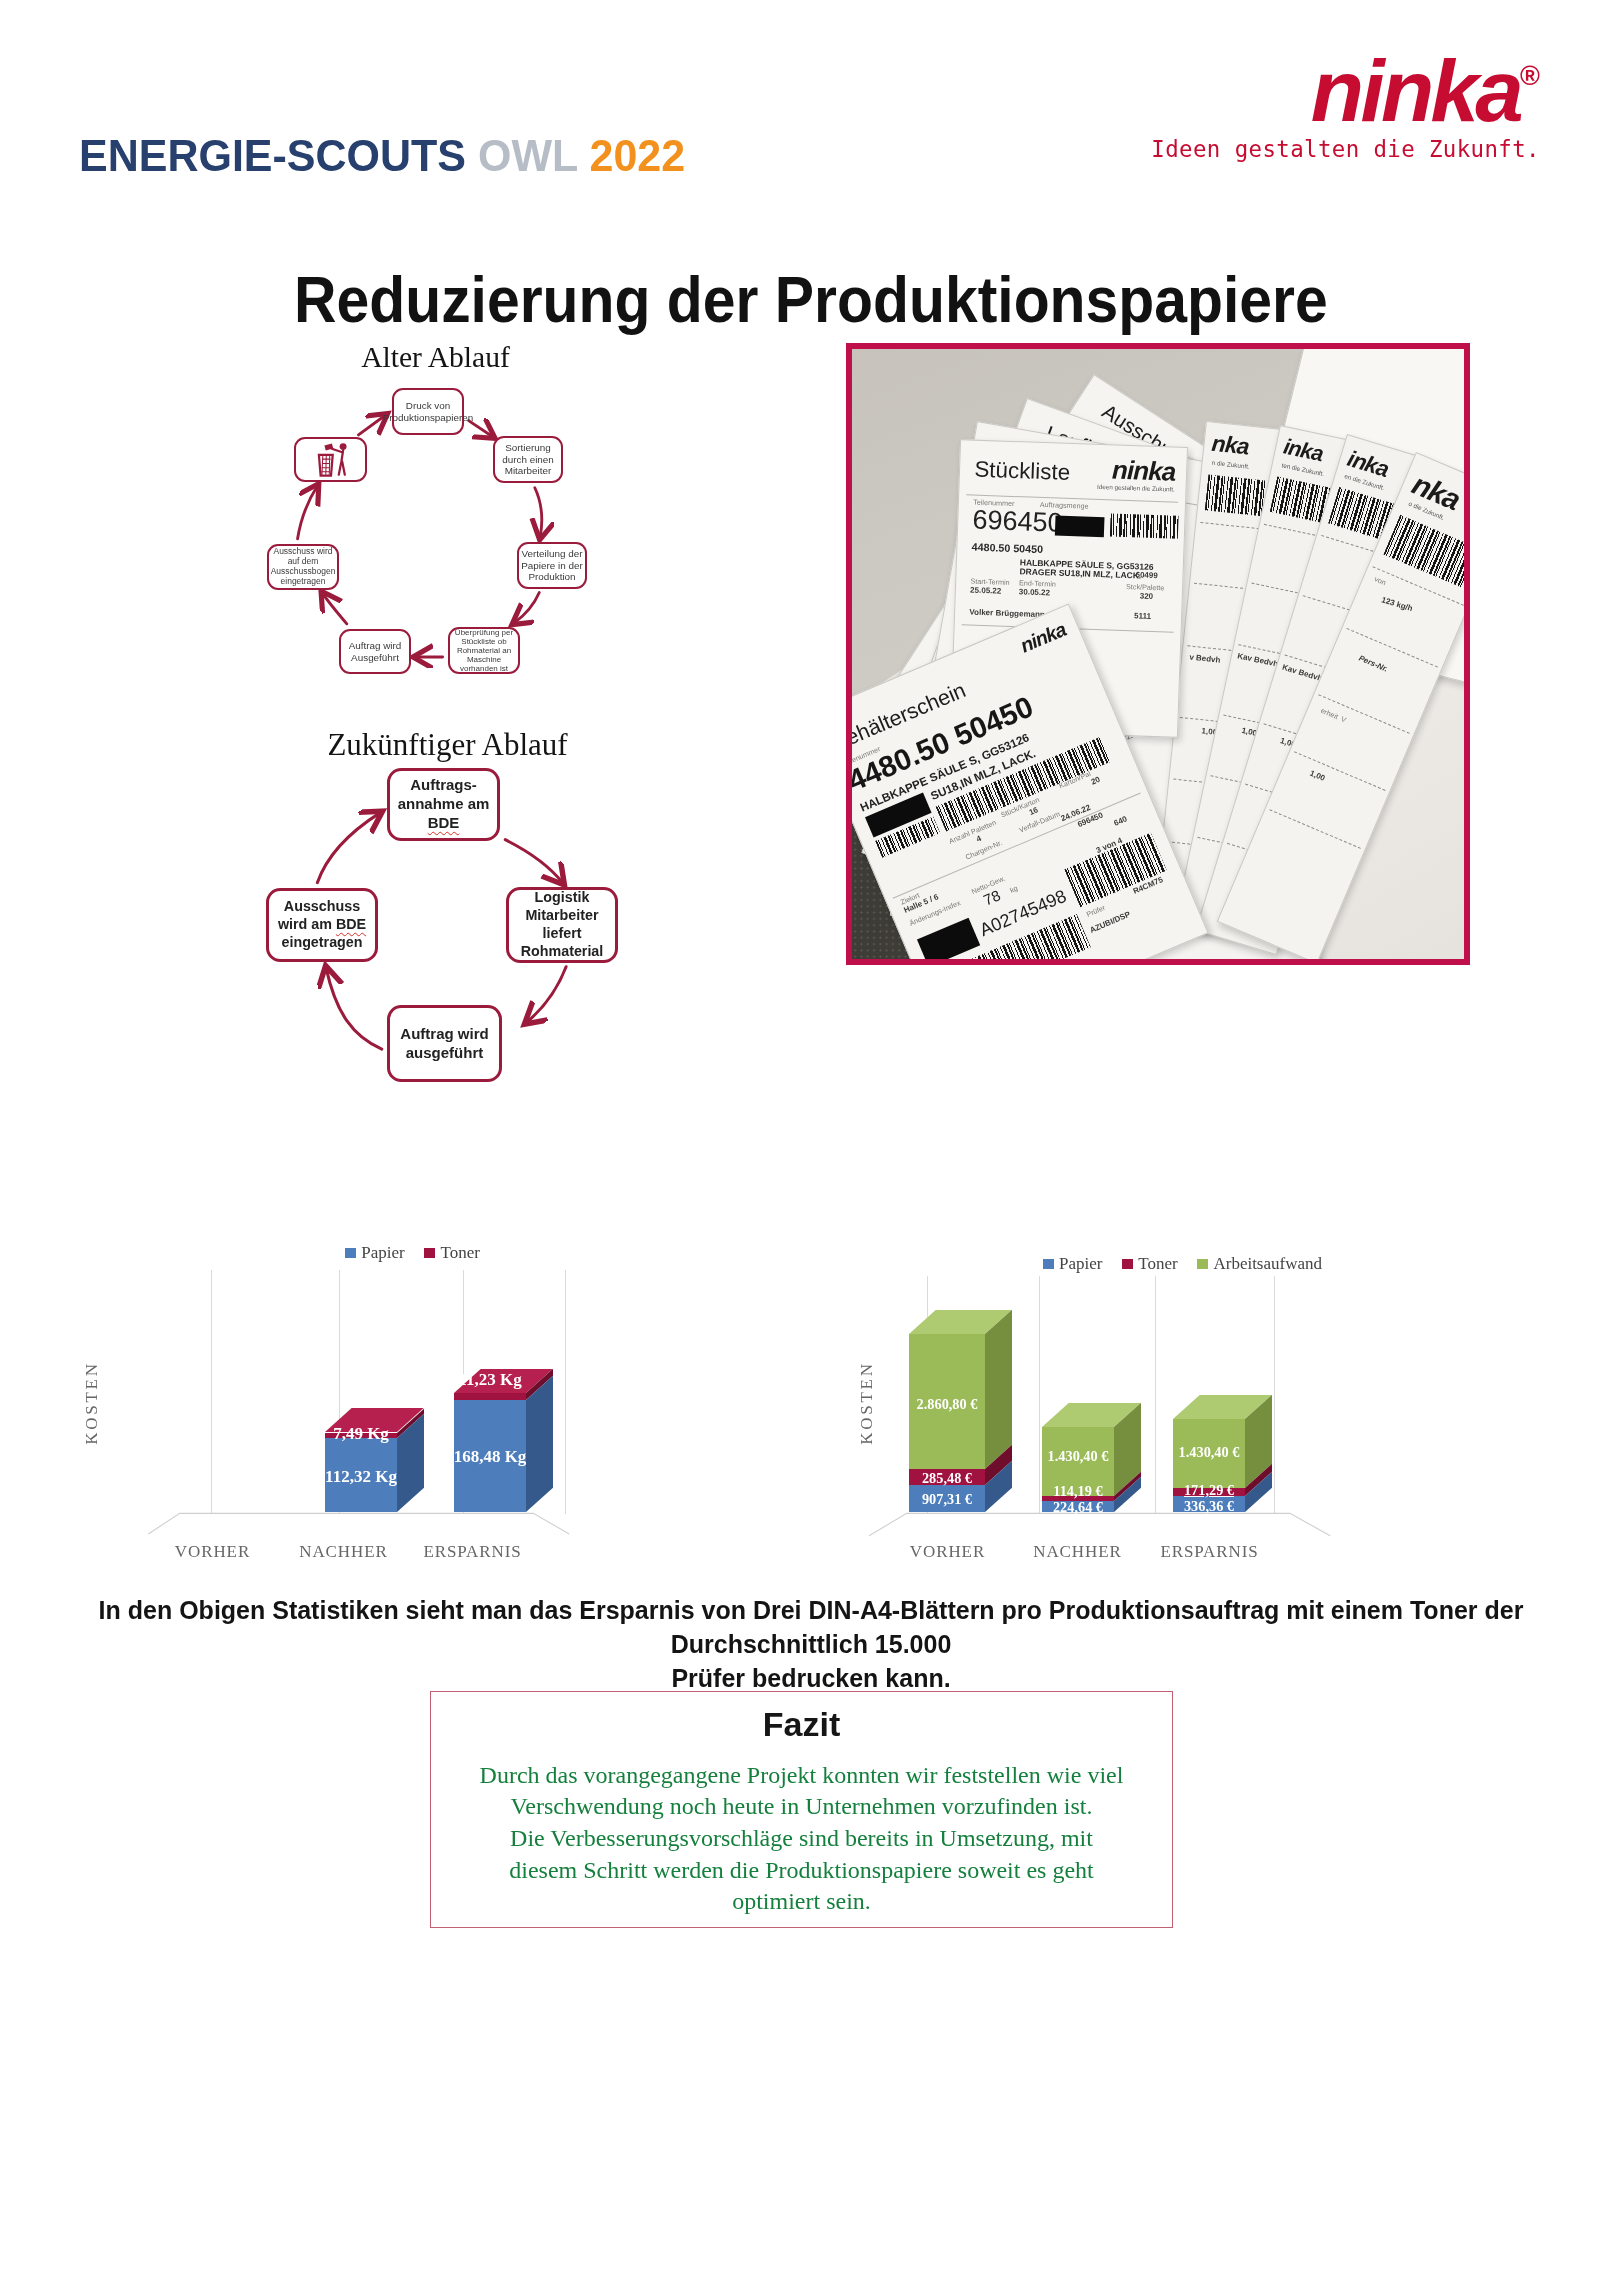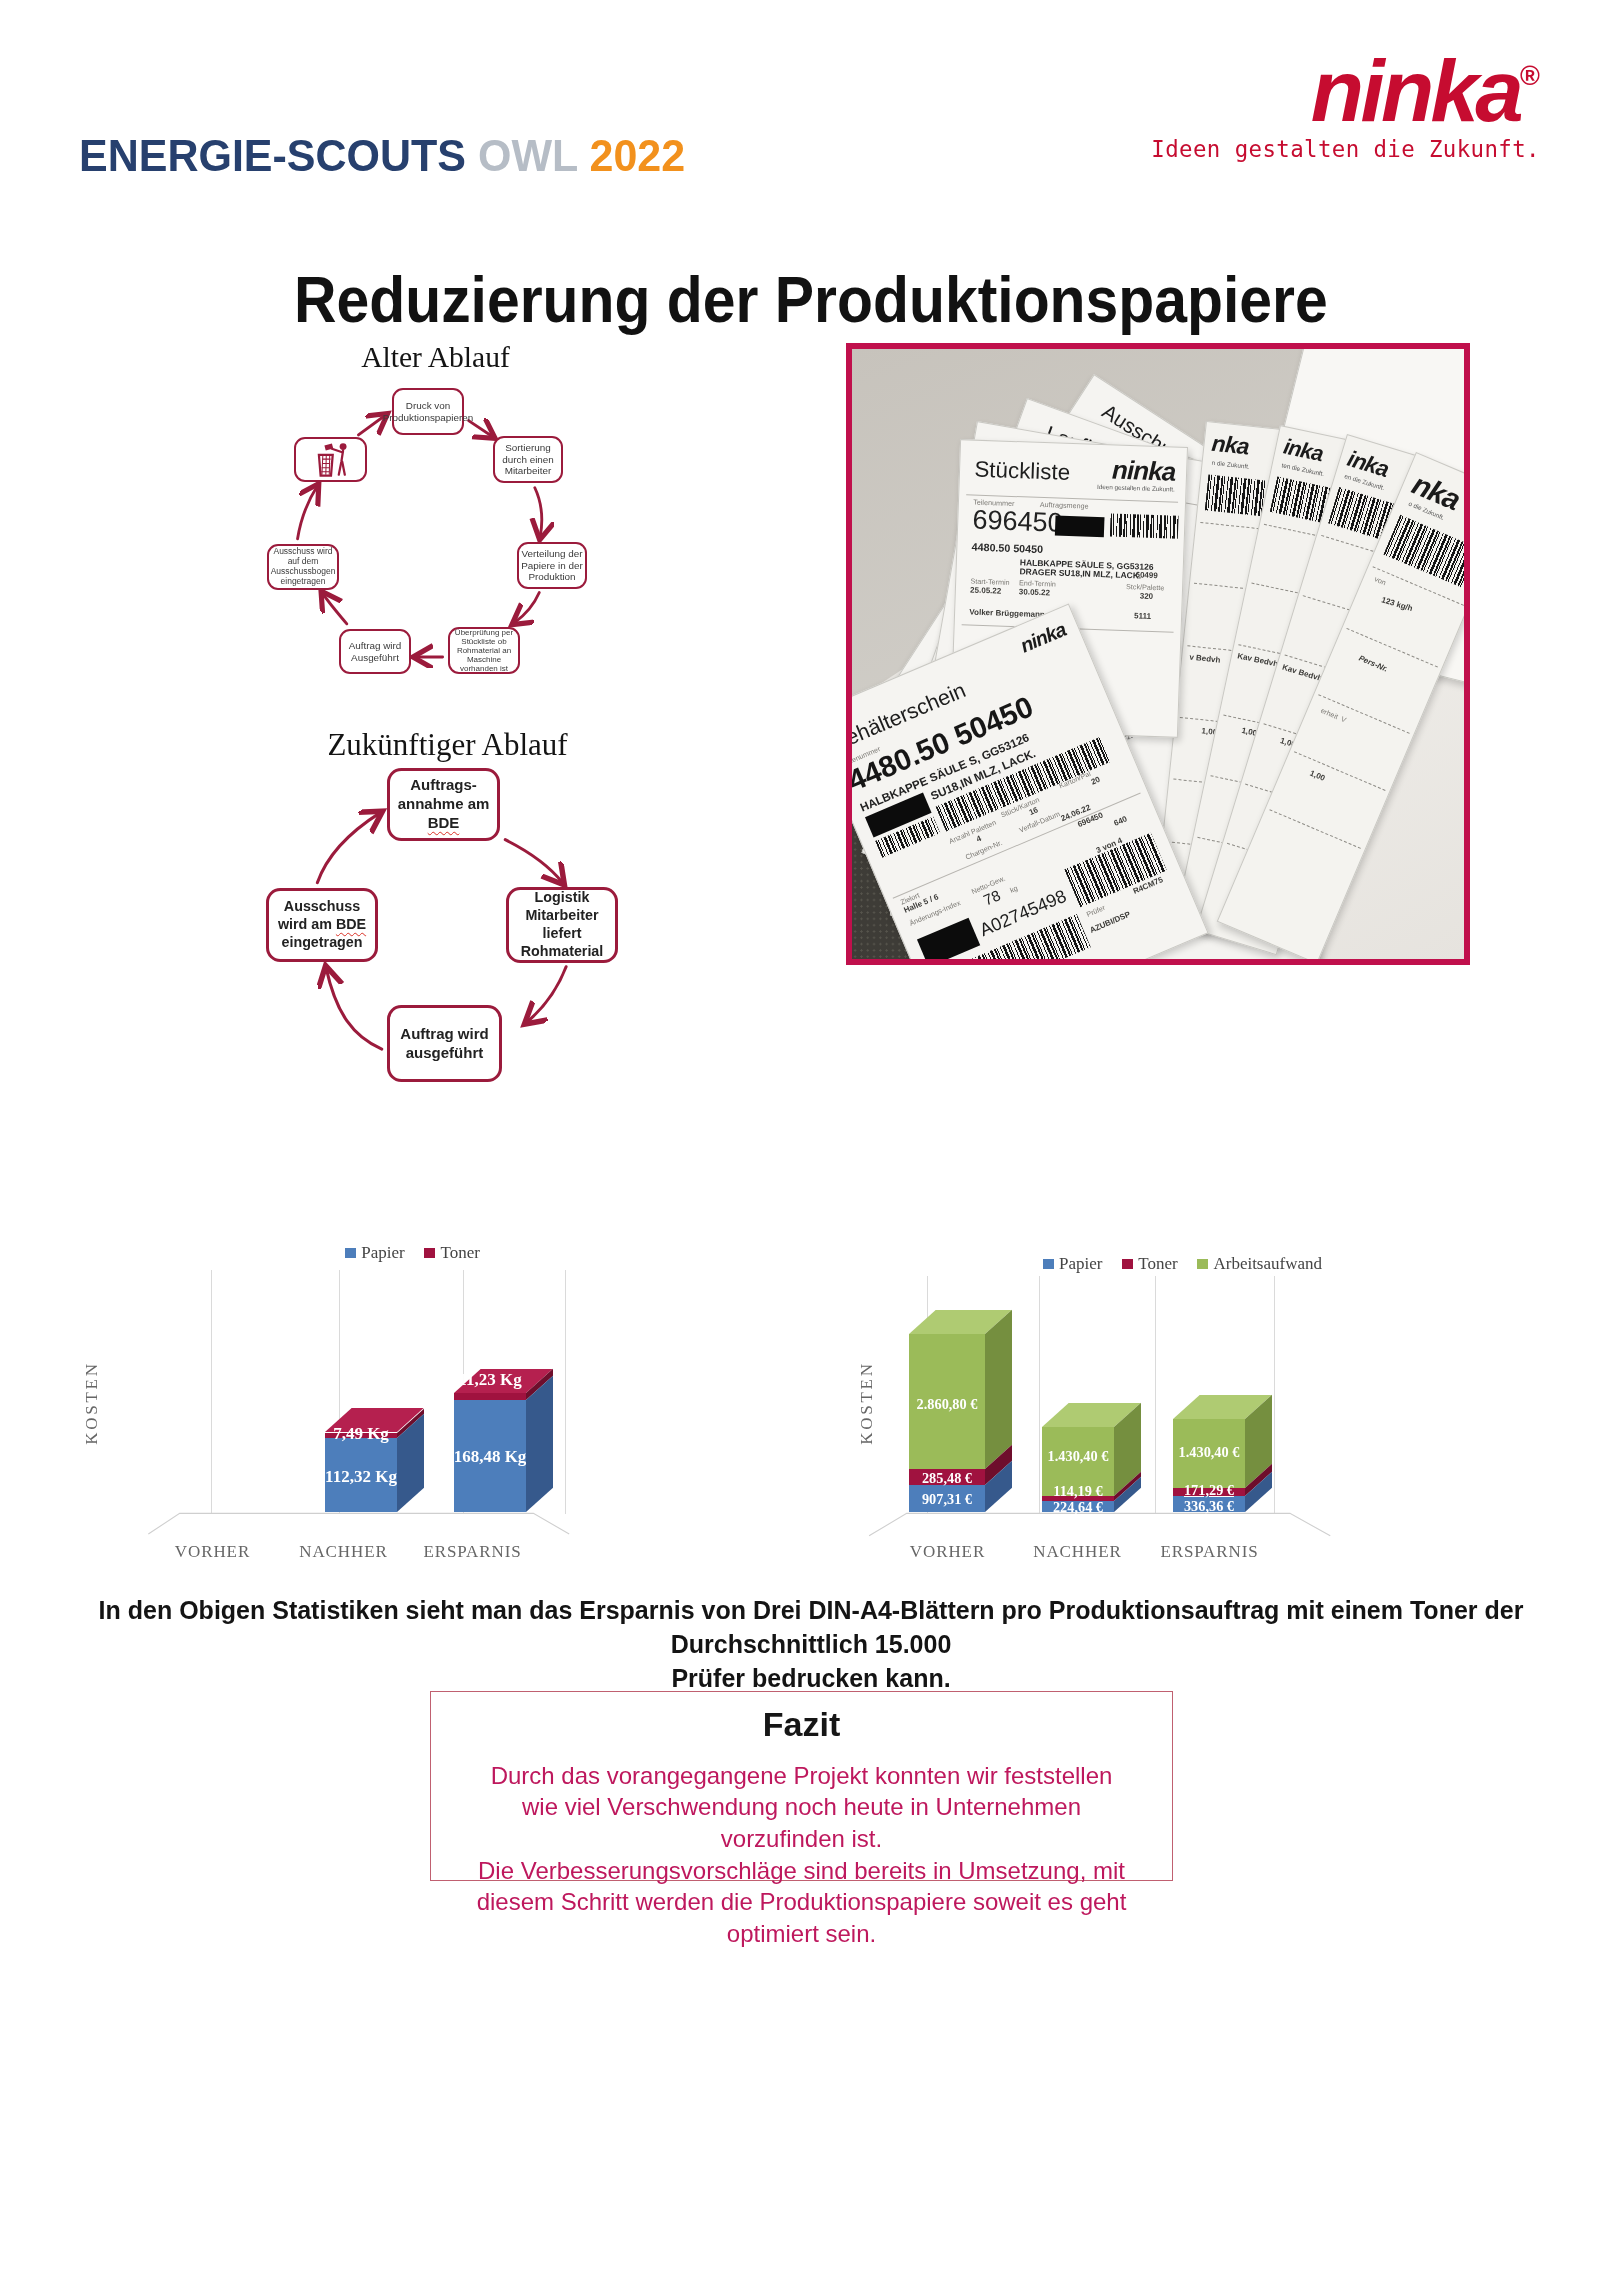--- a/index.html
+++ b/index.html
@@ -70,24 +70,24 @@
          transform-origin:0 100%;}
   .vlabel{position:absolute;left:-9px;right:-9px;text-align:center;color:#fff;
           font-family:"Liberation Serif",serif;font-weight:bold;font-size:17px;}
   .chart2 .vlabel{font-size:14.3px;}
   .cat{position:absolute;width:143px;text-align:center;font-family:"Liberation Serif",serif;
        font-size:17px;color:#666;letter-spacing:0.9px;}
 
   
   .stats{position:absolute;left:54px;width:1514px;top:1594px;text-align:center;
          font-size:25px;font-weight:bold;line-height:1.35;color:#141414;}
-  .fazit{position:absolute;left:430px;top:1691px;width:743px;height:190px;border:1.8px solid #c06070;
+  .fazit{position:absolute;left:430px;top:1691px;width:743px;height:237px;border:1.8px solid #c06070;
          background:#fff;box-sizing:border-box;text-align:center;}
   .fazit h2{margin:12.5px 0 16px 0;font-size:34px;color:#161616;}
-  .fazit p{margin:0 auto;width:654px;font-size:24px;line-height:1.32;color:#be185d;}
+  .fazit p{margin:0 auto;width:654px;font-size:24px;line-height:1.32;color:#15803d;font-family:Liberation Serif, serif;}
 </style>
 </head>
 <body>
 
 <div class="page">
 
   <div class="es-logo">
     <span class="es-blue">ENERGIE-SCOUTS</span>
     <span class="es-silver">OWL</span>
     <span class="es-orange">2022</span>

